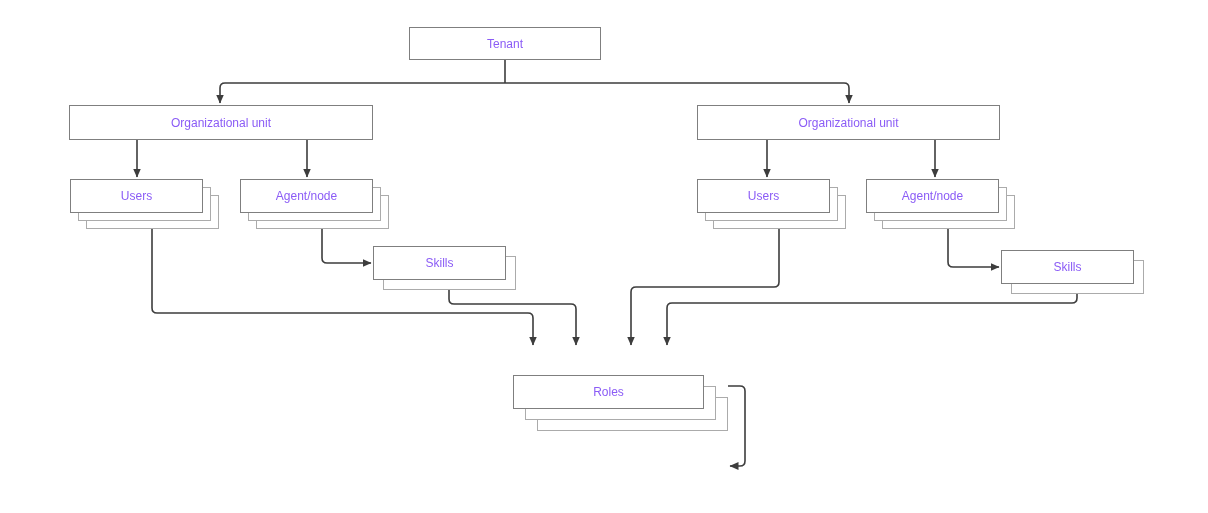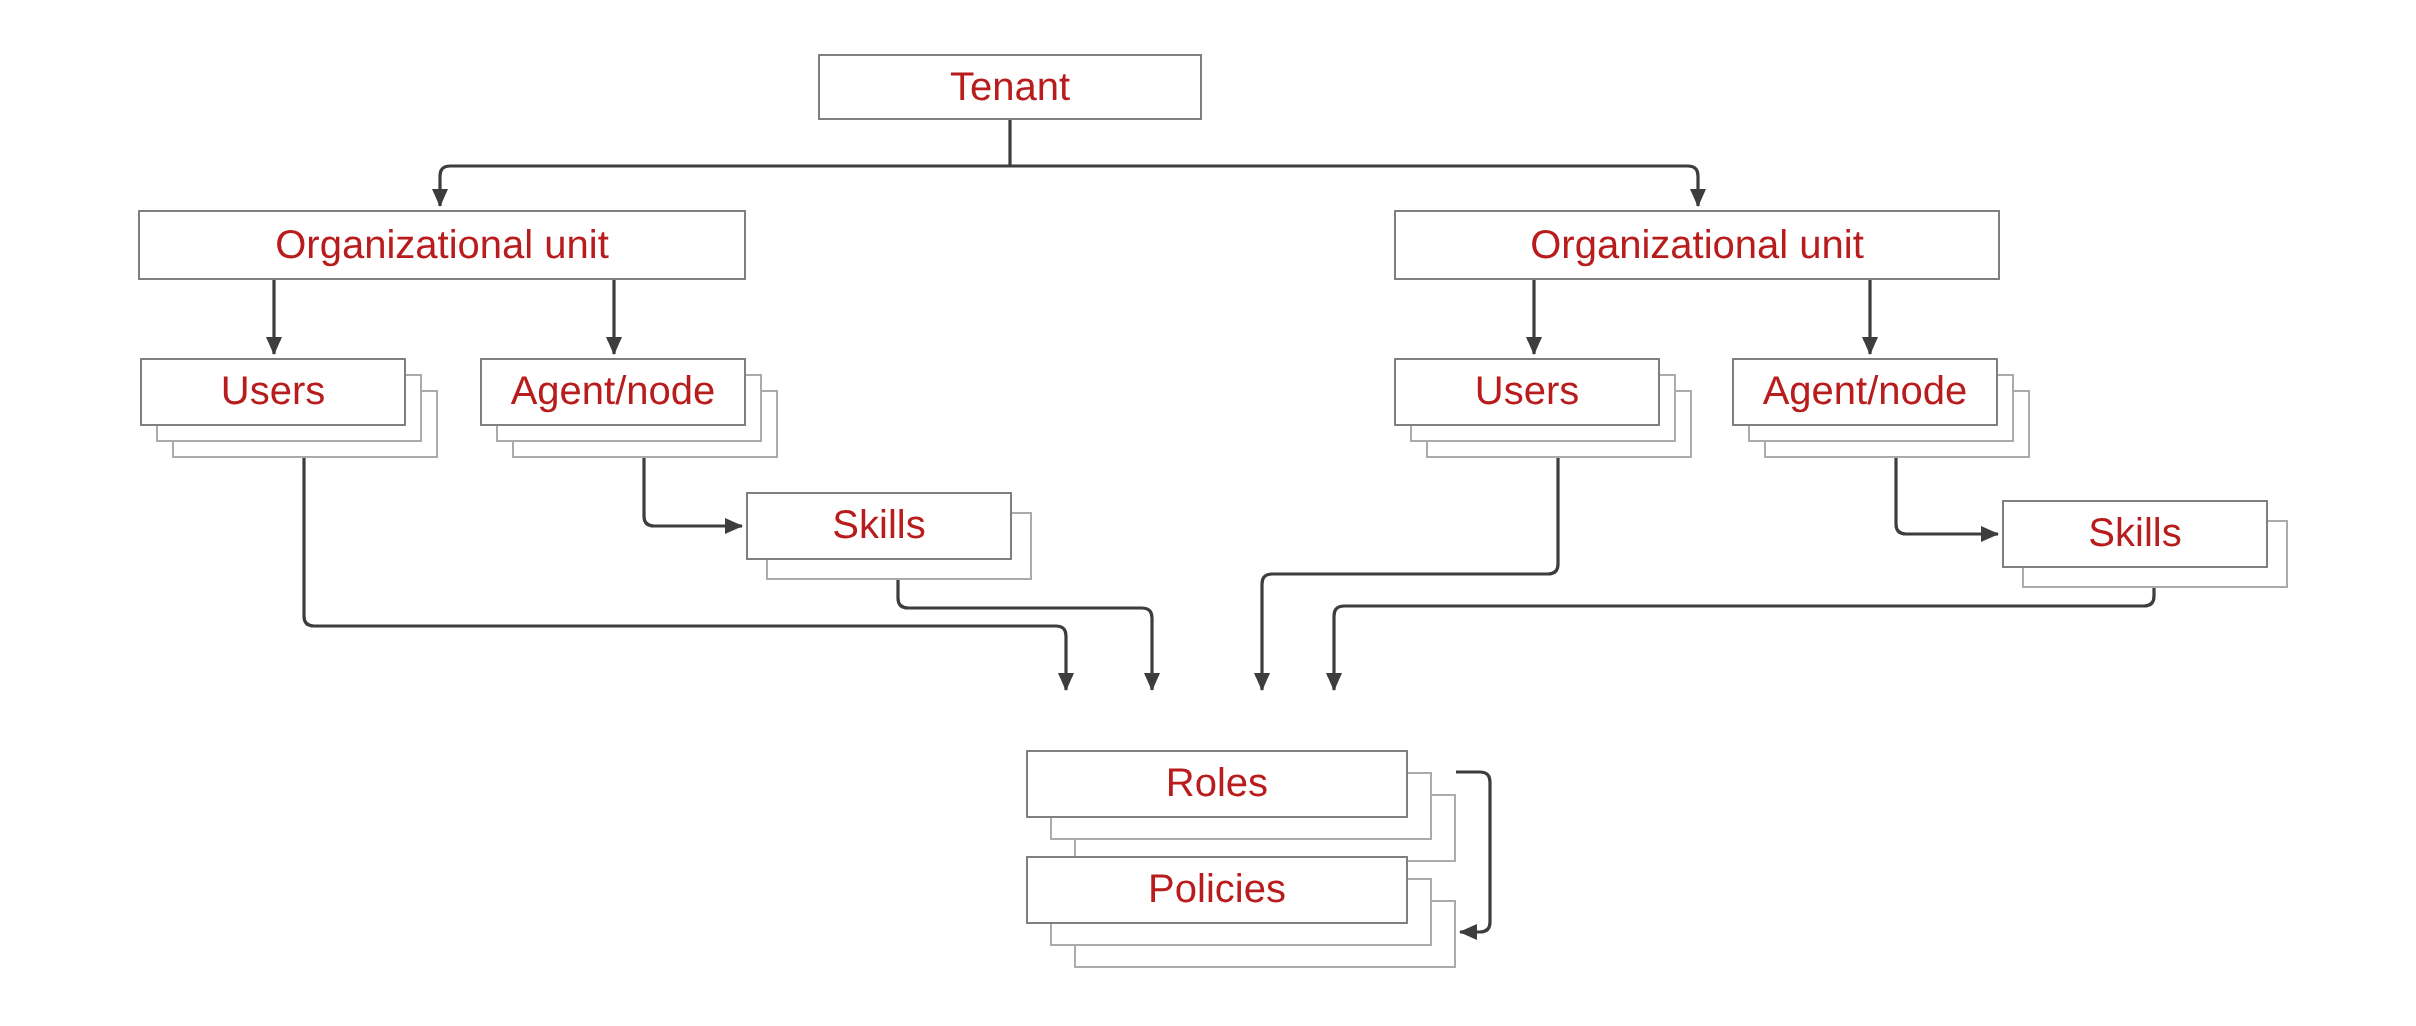--- a/index.html
+++ b/index.html
@@ -32,22 +32,22 @@
     width: 100%;
     height: 100%;
     background: #ffffff;
     border: 1px solid #7f7f7f;
     box-sizing: border-box;
     display: flex;
     align-items: center;
     justify-content: center;
   }
   .node .label {
-    font-size: 20px;
-    color: #b91c1c;
+    font-size: 12px;
+    color: #8b5cf6;
     white-space: nowrap;
     line-height: 1;
   }
   
   .stack-sm .l2 { left: 8px;  top: 8px;  }
   .stack-sm .l3 { left: 16px; top: 16px; }
   .stack-md .l2 { left: 10px; top: 10px; }
   .stack-lg .l2 { left: 12px; top: 11px; }
   .stack-lg .l3 { left: 24px; top: 22px; }
   
@@ -139,27 +139,20 @@
       </div>
   </div>
 
   <div class="node stack-lg" id="n-roles">
     <div class="layer l3"></div>
     <div class="layer l2"></div>
     <div class="face">
         <span class="label">Roles</span>
       </div>
   </div>
-  <div class="node stack-lg" id="n-policies">
-    <div class="layer l3"></div>
-    <div class="layer l2"></div>
-    <div class="face">
-        <span class="label">Policies</span>
-      </div>
-  </div>
 
   <svg id="edges" width="1208" height="513" viewBox="0 0 1208 513">
     <defs>
       <marker id="arrow" markerUnits="userSpaceOnUse" markerWidth="10" markerHeight="9" refX="8.5" refY="4" orient="auto">
         <polygon points="0,0 9,4 0,8" fill="#3d3d3d"></polygon>
       </marker>
     </defs>
 
     <path d="M505,60 V83"></path>
     <path marker-end="url(#arrow)" d="M505,83 H225 Q220,83 220,88 V103"></path>

